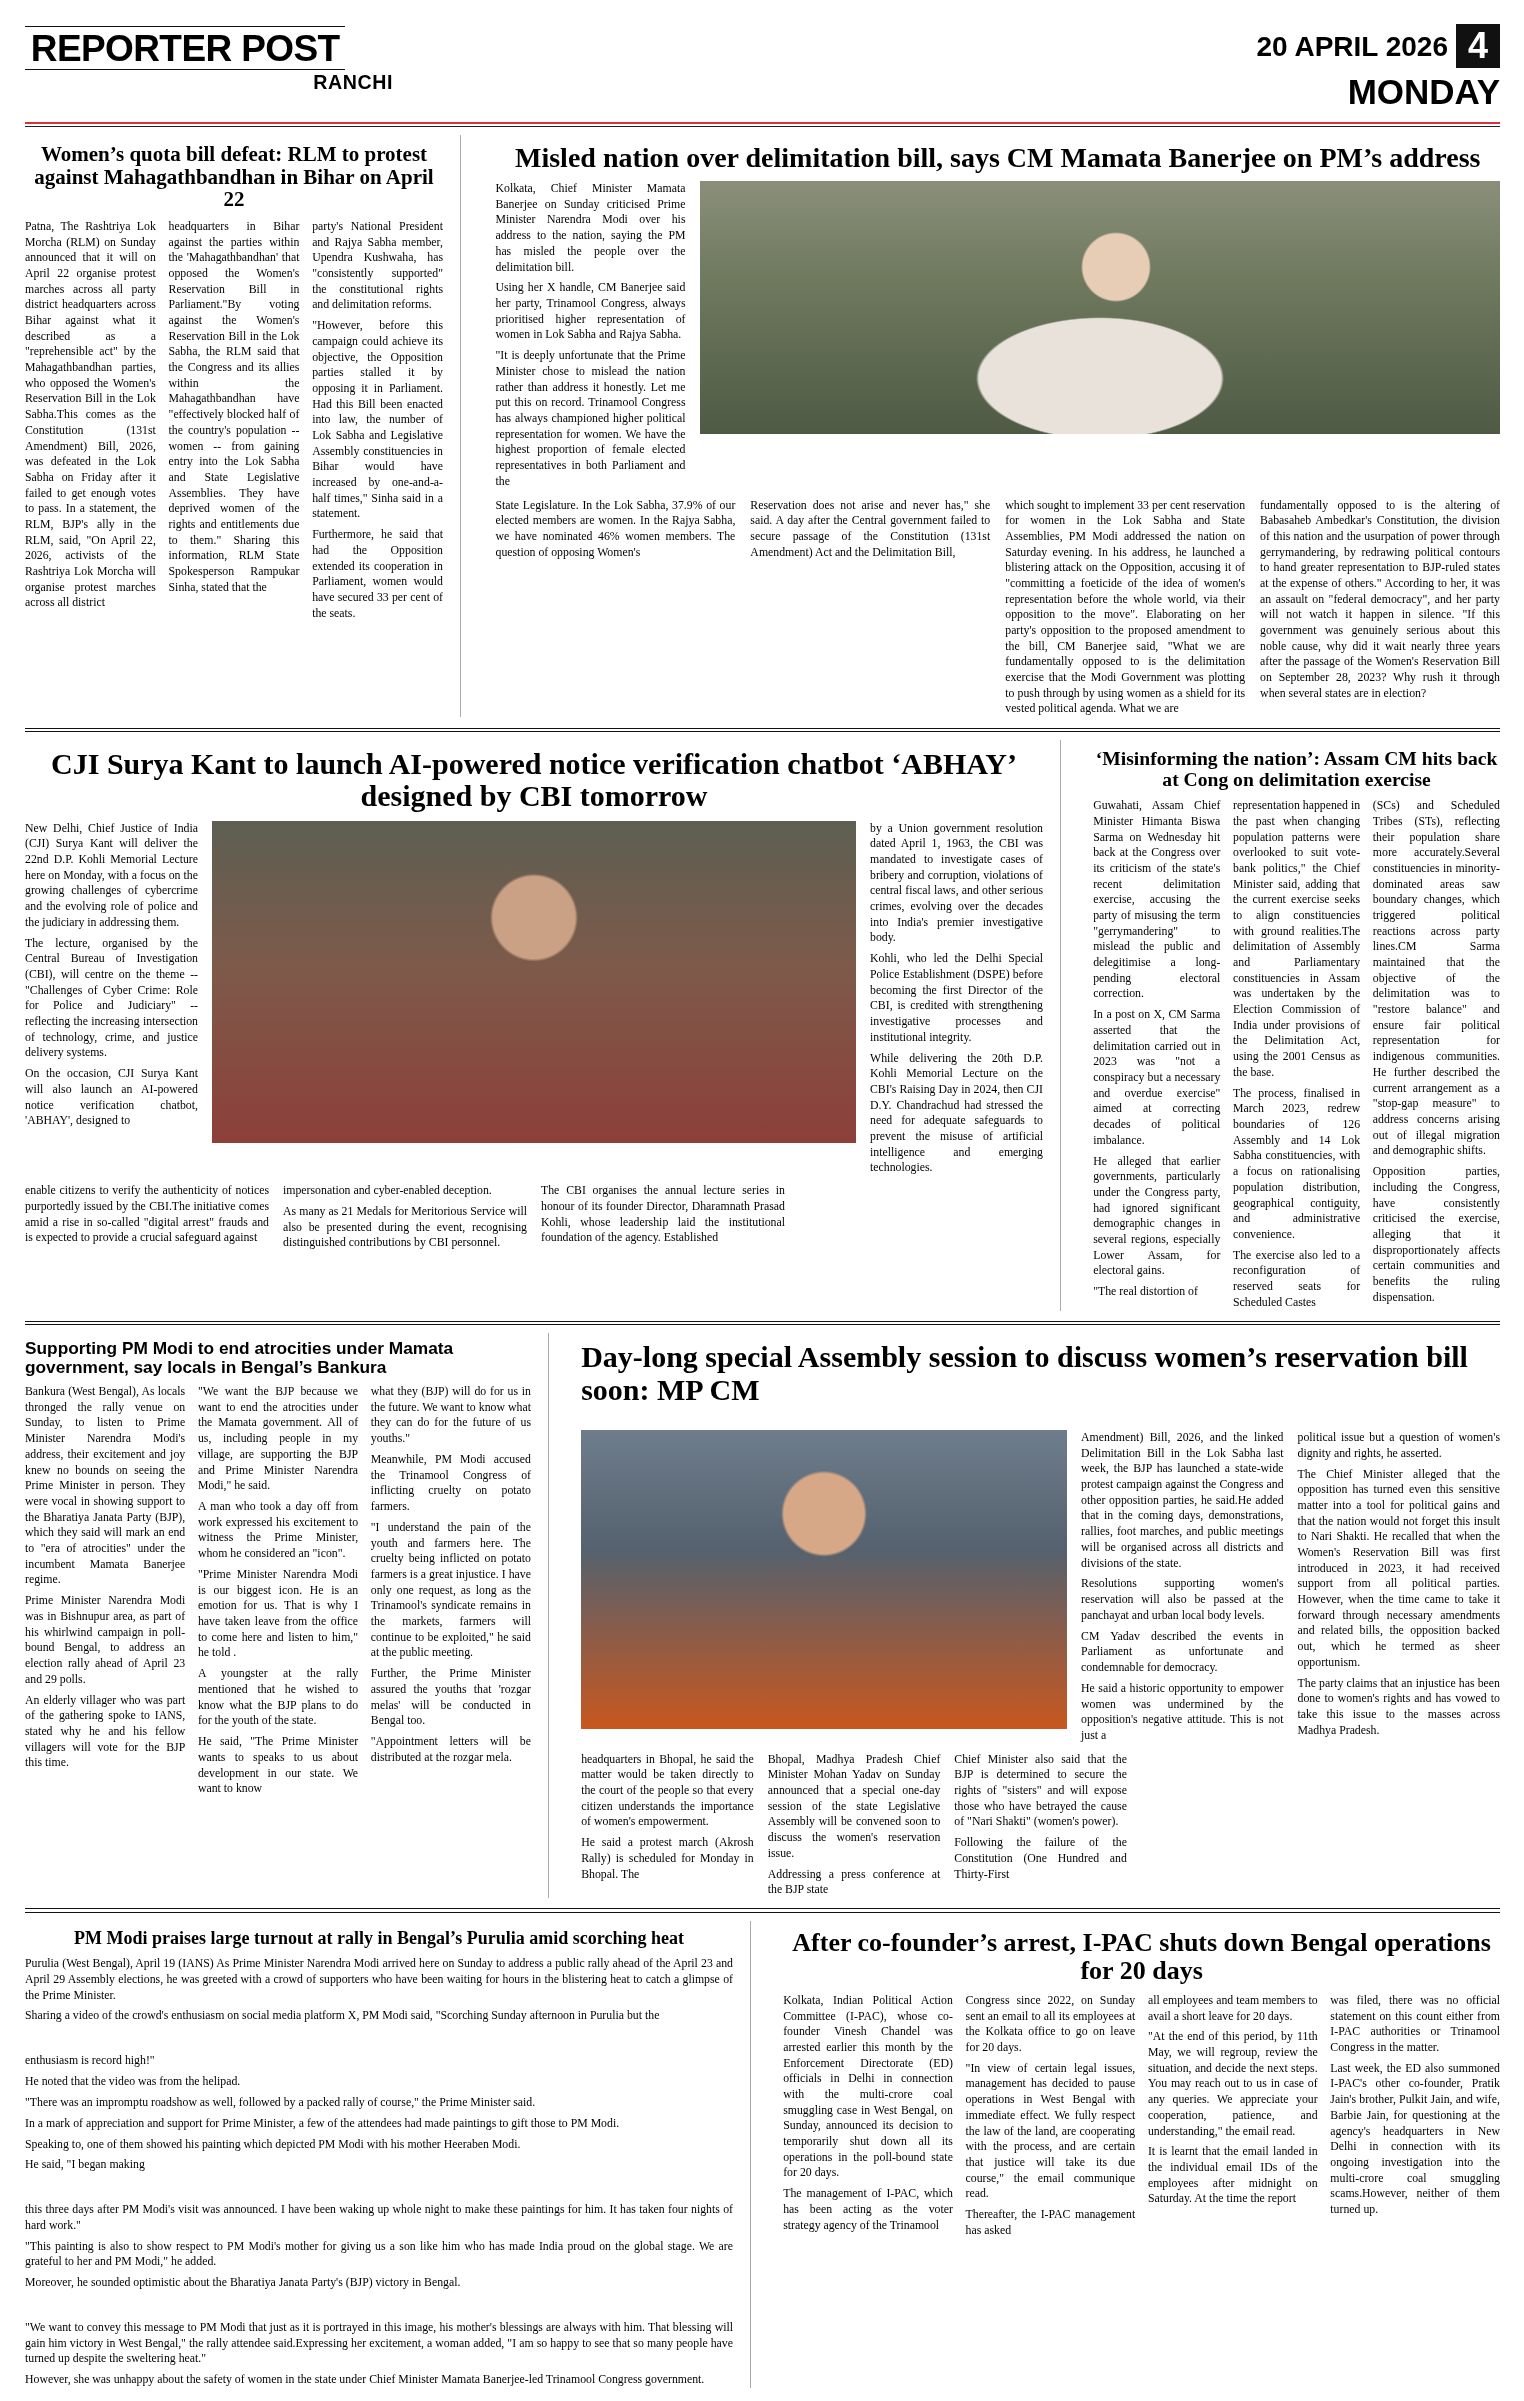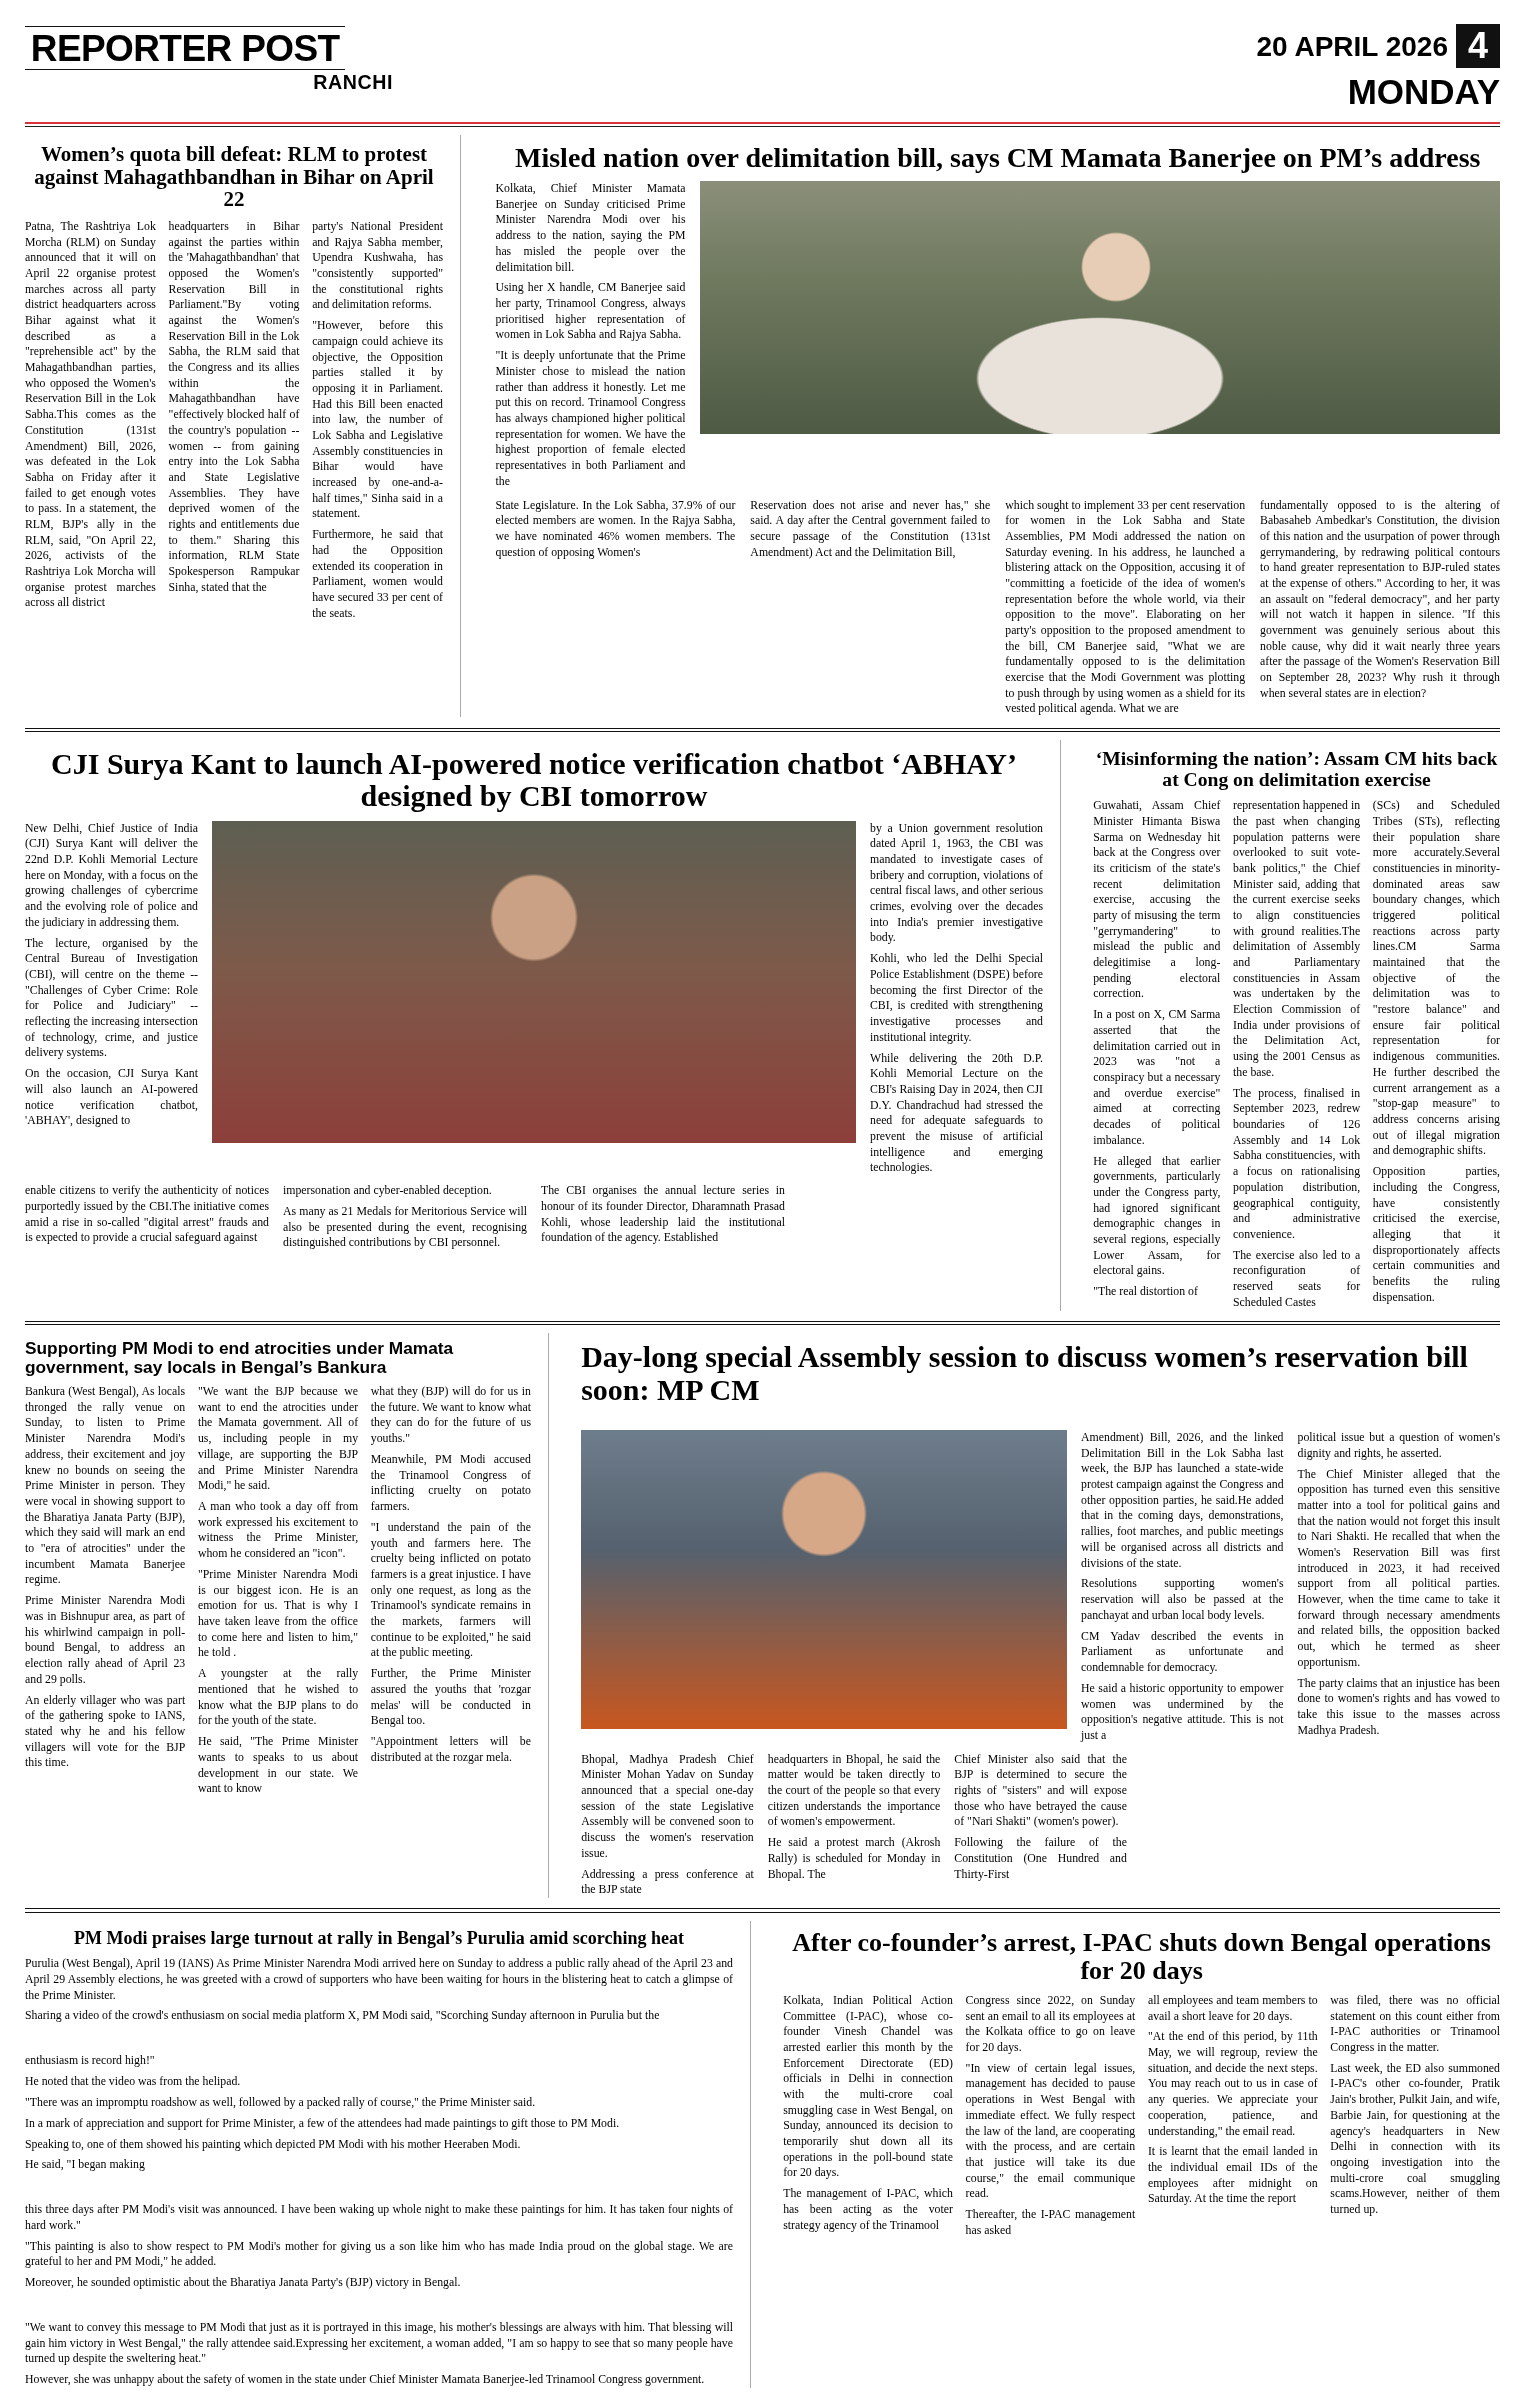--- a/index.html
+++ b/index.html
@@ -290,21 +290,21 @@
       <h1 class="headline" style="font-size:19.6px;">‘Misinforming the nation’: Assam CM hits back at Cong on delimitation exercise</h1>
       <div class="cols" style="gap:12.7px;">
         <div class="body-col">
           <p>Guwahati, Assam Chief Minister Himanta Biswa Sarma on Wednesday hit back at the Congress over its criticism of the state's recent delimitation exercise, accusing the party of misusing the term "gerrymandering" to mislead the public and delegitimise a long-pending electoral correction.</p>
           <p>In a post on X, CM Sarma asserted that the delimitation carried out in 2023 was "not a conspiracy but a necessary and overdue exercise" aimed at correcting decades of political imbalance.</p>
           <p>He alleged that earlier governments, particularly under the Congress party, had ignored significant demographic changes in several regions, especially Lower Assam, for electoral gains.</p>
           <p>"The real distortion of</p>
         </div>
         <div class="body-col">
           <p>representation happened in the past when changing population patterns were overlooked to suit vote-bank politics," the Chief Minister said, adding that the current exercise seeks to align constituencies with ground realities.The delimitation of Assembly and Parliamentary constituencies in Assam was undertaken by the Election Commission of India under provisions of the Delimitation Act, using the 2001 Census as the base.</p>
-          <p>The process, finalised in September 2023, redrew boundaries of 126 Assembly and 14 Lok Sabha constituencies, with a focus on rationalising population distribution, geographical contiguity, and administrative convenience.</p>
+          <p>The process, finalised in March 2023, redrew boundaries of 126 Assembly and 14 Lok Sabha constituencies, with a focus on rationalising population distribution, geographical contiguity, and administrative convenience.</p>
           <p>The exercise also led to a reconfiguration of reserved seats for Scheduled Castes</p>
         </div>
         <div class="body-col">
           <p>(SCs) and Scheduled Tribes (STs), reflecting their population share more accurately.Several constituencies in minority-dominated areas saw boundary changes, which triggered political reactions across party lines.CM Sarma maintained that the objective of the delimitation was to "restore balance" and ensure fair political representation for indigenous communities. He further described the current arrangement as a "stop-gap measure" to address concerns arising out of illegal migration and demographic shifts.</p>
           <p>Opposition parties, including the Congress, have consistently criticised the exercise, alleging that it disproportionately affects certain communities and benefits the ruling dispensation.</p>
         </div>
       </div>
     </div>
   </div>
 
@@ -353,26 +353,26 @@
           <p>He said a historic opportunity to empower women was undermined by the opposition's negative attitude. This is not just a</p>
         </div>
         <div class="body-col">
           <p>political issue but a question of women's dignity and rights, he asserted.</p>
           <p>The Chief Minister alleged that the opposition has turned even this sensitive matter into a tool for political gains and that the nation would not forget this insult to Nari Shakti. He recalled that when the Women's Reservation Bill was first introduced in 2023, it had received support from all political parties. However, when the time came to take it forward through necessary amendments and related bills, the opposition backed out, which he termed as sheer opportunism.</p>
           <p>The party claims that an injustice has been done to women's rights and has vowed to take this issue to the masses across Madhya Pradesh.</p>
         </div>
       </div>
       <div class="cols" style="gap:14px; margin-top:8px;">
         <div class="body-col">
+          <p>headquarters in Bhopal, he said the matter would be taken directly to the court of the people so that every citizen understands the importance of women's empowerment.</p>
+          <p>He said a protest march (Akrosh Rally) is scheduled for Monday in Bhopal. The</p>
+        </div>
+        <div class="body-col">
           <p>Bhopal, Madhya Pradesh Chief Minister Mohan Yadav on Sunday announced that a special one-day session of the state Legislative Assembly will be convened soon to discuss the women's reservation issue.</p>
           <p>Addressing a press conference at the BJP state</p>
-        </div>
-        <div class="body-col">
-          <p>headquarters in Bhopal, he said the matter would be taken directly to the court of the people so that every citizen understands the importance of women's empowerment.</p>
-          <p>He said a protest march (Akrosh Rally) is scheduled for Monday in Bhopal. The</p>
         </div>
         <div class="body-col">
           <p>Chief Minister also said that the BJP is determined to secure the rights of "sisters" and will expose those who have betrayed the cause of "Nari Shakti" (women's power).</p>
           <p>Following the failure of the Constitution (One Hundred and Thirty-First</p>
         </div>
         <div class="body-col" style="visibility:hidden;"></div>
         <div class="body-col" style="visibility:hidden;"></div>
       </div>
     </div>
   </div>

